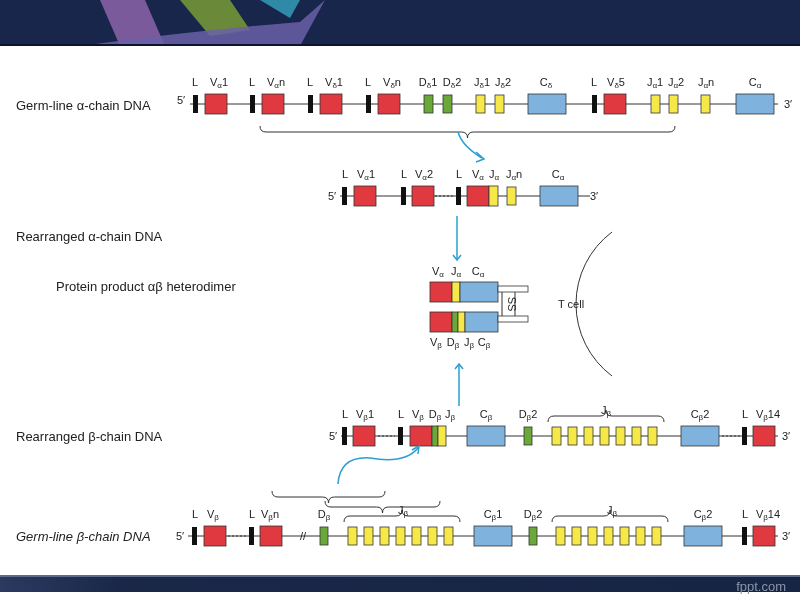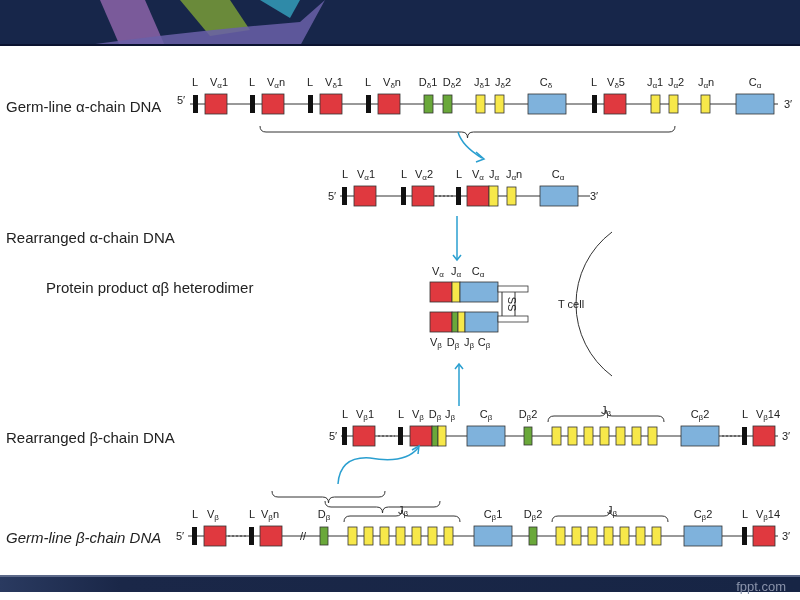--- a/index.html
+++ b/index.html
@@ -4,21 +4,21 @@
 <style>
   html, body { margin:0; padding:0; }
   body { width:800px; height:600px; position:relative; overflow:hidden; background:#fff; font-family:"Liberation Sans", sans-serif; }
   .top-banner { position:absolute; left:0; top:0; width:800px; height:46px; background:#17264a; overflow:hidden; }
   .top-banner .divider { position:absolute; left:0; bottom:0; width:800px; height:2px; background:#0b1330; }
   .bottom-banner { position:absolute; left:0; top:575px; width:800px; height:17px; background:linear-gradient(90deg,#2a3a60 0%,#1a2748 15%,#172545 100%); }
   .bottom-banner .edge { position:absolute; left:0; top:0; width:800px; height:2px; background:#5d6a8a; }
   .watermark { position:absolute; right:14px; top:4px; color:#8a93aa; font-size:13px; }
   .stage { position:absolute; left:0; top:46px; width:800px; height:529px; background:#fff; }
   svg { position:absolute; left:0; top:0; }
-  .row-label { position:absolute; left:6px; font-size:15px; color:#222; white-space:nowrap; }
+  .row-label { position:absolute; left:16px; font-size:13px; color:#222; white-space:nowrap; }
   .seg-label { font-family:"Liberation Sans", sans-serif; font-size:11px; fill:#222; }
   .sub { font-size:8px; }
 </style>
 </head>
 <body>
 
 <div class="top-banner">
   <svg width="800" height="46">
     <path d="M100,0 L145,0 L165,46 L120,46 Z" fill="#7a5a9a"></path>
     <path d="M180,0 L230,0 L250,30 L210,36 Z" fill="#6a8a3a"></path>

